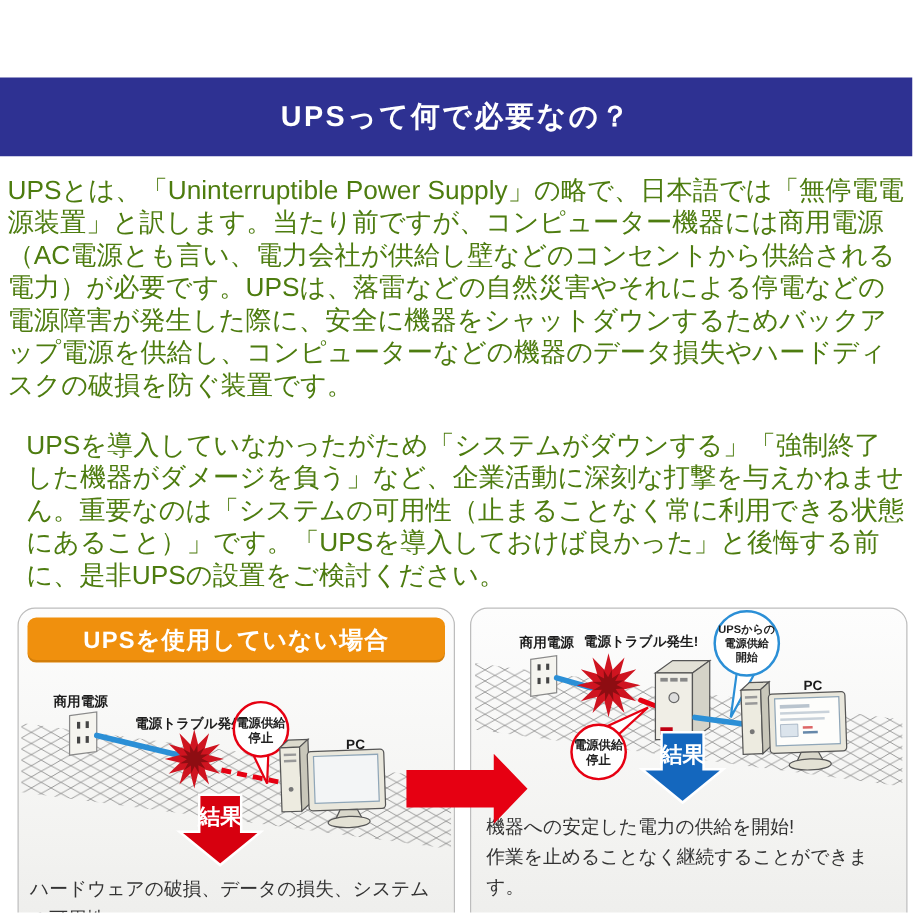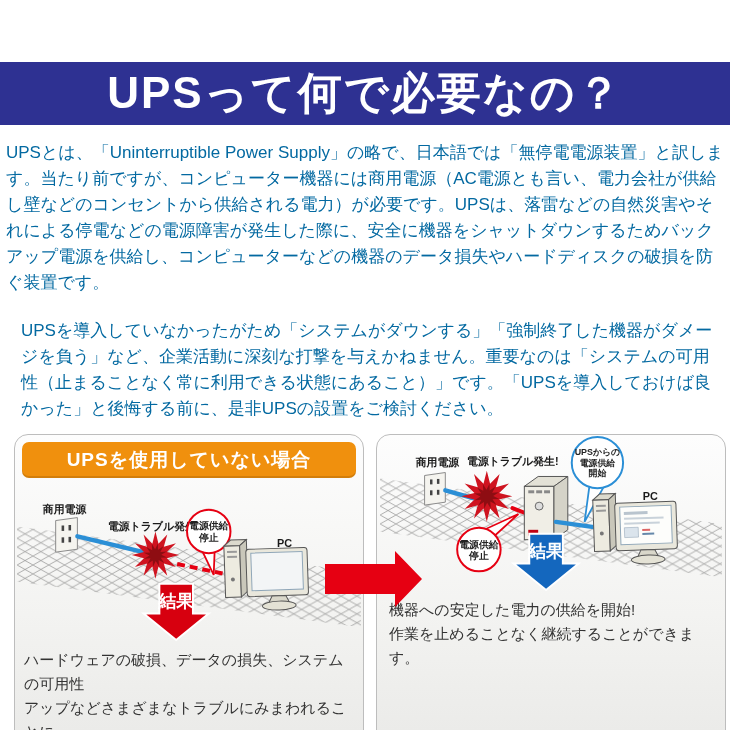--- a/index.html
+++ b/index.html
@@ -1,21 +1,21 @@
 <!DOCTYPE html>
 <html style="--banner-bg: #2E3192; --without-header-bg: #F0900D; --with-header-bg: #42A53E; --result-without: #D7000F; --result-with: #1467BE; --transition-arrow: #E60012; --cable-blue: #2B8FD6; --burst-red: #CF1420;"><head>
 <meta charset="utf-8">
 <style>
   html,body{margin:0;padding:0;background:#fff;}
   body{width:730px;height:730px;overflow:hidden;position:relative;
        font-family:"Liberation Sans","DejaVu Sans",sans-serif;color:#2b2b2b;}
   .banner{margin-top:62px;height:63px;background:var(--banner-bg,#2E3192);
           display:flex;align-items:center;justify-content:center;}
-  .banner h1{margin:0;color:#fff;font-size:44px;font-weight:bold;letter-spacing:2px;}
-  .para{margin:15px 6px 0 6px;font-size:17px;line-height:26px;color:#0369a1;}
+  .banner h1{margin:0;color:#fff;font-size:23px;font-weight:bold;letter-spacing:2px;}
+  .para{margin:15px 6px 0 6px;font-size:21px;line-height:26px;color:#4d7c0f;}
   .para.second{margin-top:22px;margin-left:21px;}
   .panels{position:relative;margin:12px 4px 0 14px;display:flex;gap:12px;}
   .panel{flex:1;box-sizing:border-box;height:328px;border:1px solid #bdbdbd;border-radius:14px;
          background:linear-gradient(180deg,#fdfdfd 0%,#f3f3f1 55%,#e9e9e7 100%);overflow:hidden;}
   .panel-header{margin:7px;height:36px;border-radius:7px;display:flex;align-items:center;justify-content:center;
                 color:#fff;font-size:19px;font-weight:bold;letter-spacing:1px;
                 box-shadow:inset 0 -2px 0 rgba(0,0,0,.12);}
   .panel-header.orange{background:var(--without-header-bg,#F0900D);}
   .panel-header.green{background:var(--with-header-bg,#42A53E);}
   .diagram{height:160px;position:relative;}

